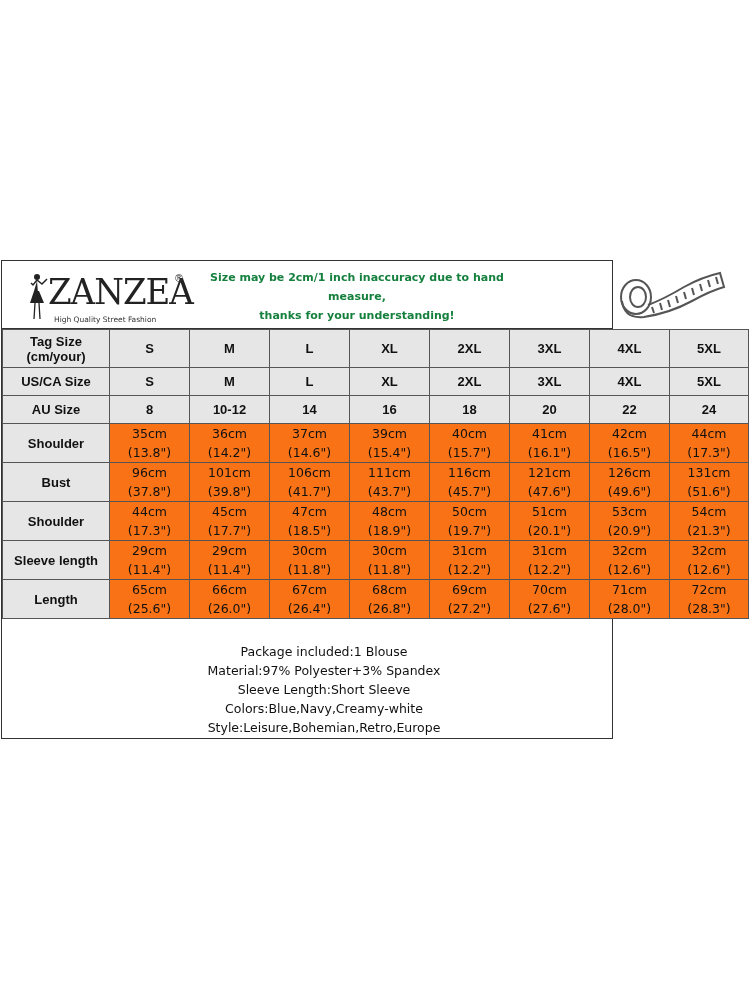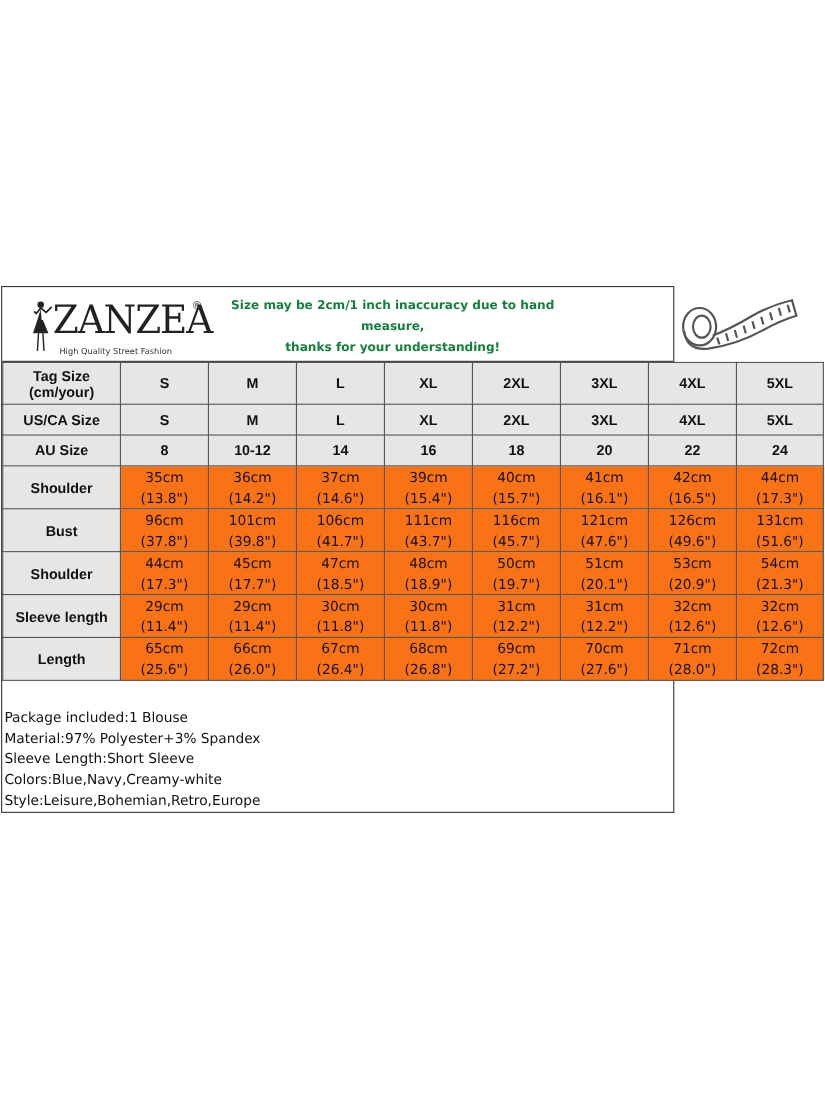--- a/index.html
+++ b/index.html
@@ -29,21 +29,21 @@
     table-layout: fixed;
   }
   table.grid td {
     border: 1.5px solid #555; text-align: center; vertical-align: middle;
     font-size: 12px; color: #111;
   }
   table.grid td.label { background: #e6e6e6; font-weight: bold; font-family: "Liberation Sans", sans-serif; font-size: 13px; }
   table.grid tr.size td { background: #e6e6e6; font-weight: bold; font-family: "Liberation Sans", sans-serif; font-size: 13px; }
   table.grid tr.size td.label { font-size: 13px; line-height: 15px; }
   table.grid tr.meas td.val { background: #f97316; font-size: 12.5px; line-height: 19px; margin-left: 12px; }
-  .footer { position: absolute; left: 0; top: 377px; width: 100%; padding: 4px 0 0 2px; }
+  .footer { position: absolute; left: 16px; top: 377px; width: 100%; padding: 4px 0 0 2px; text-align: center; }
   .footer div { font-size: 12.5px; line-height: 19px; color: #111; white-space: nowrap; }
 </style>
 </head>
 <body>
 
 <div class="sheet">
   <div class="header">
     <div class="logo">
       <svg class="logo-fig" width="22" height="48" viewBox="0 0 22 48">
         <circle cx="9" cy="4" r="3" fill="#222"></circle>

